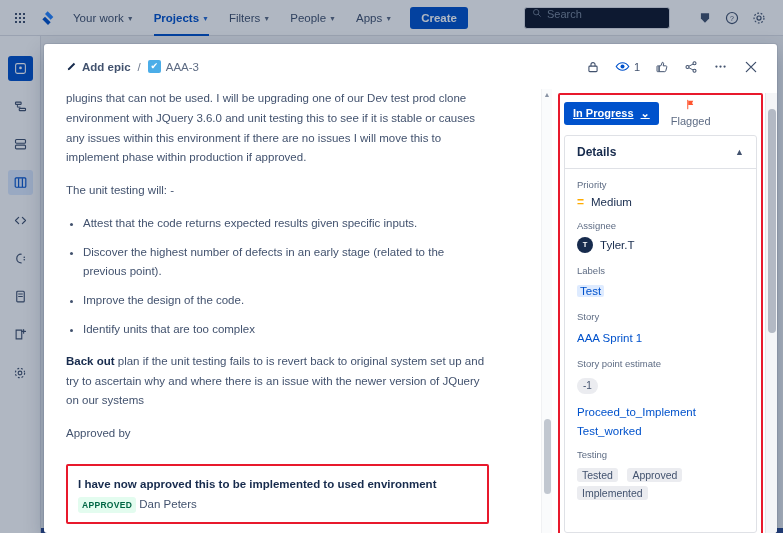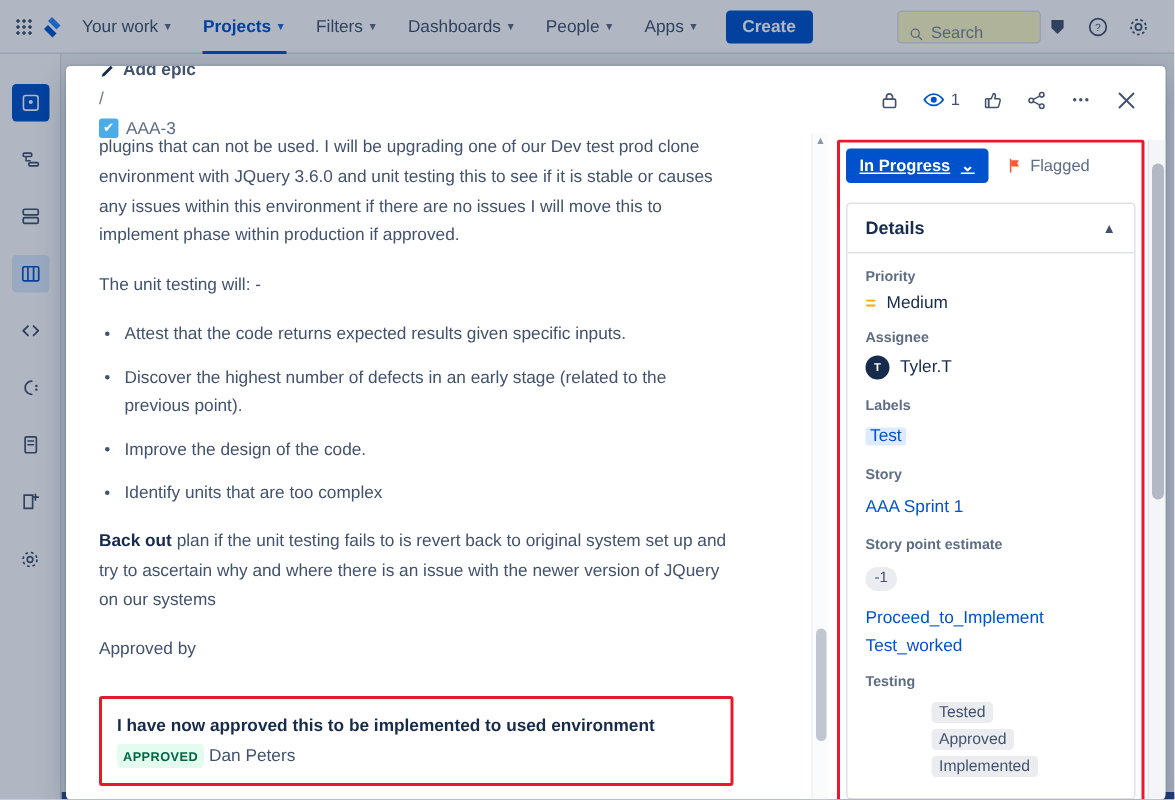--- a/index.html
+++ b/index.html
@@ -45,22 +45,22 @@
     height: 2px; background: #0052cc;
   }
   .caret { font-size: 7px; opacity: .85; position: relative; top: 1px; }
   .create-btn {
     background: #0052cc; color: #fff; font-size: 11.5px; font-weight: 600;
     border-radius: 3px; padding: 5px 11px; margin-left: 6px;
   }
   .search-box {
     margin-left: 52px; width: 146px; height: 22px;
     border: 1px solid #dfe1e6; border-radius: 3px;
-    display: flex; align-items: flex-end; gap: 5px; padding: 0 7px;
-    color: #7a869a; font-size: 11px; background: #fef9c3;
+    display: flex; align-items: flex-start; gap: 5px; padding: 0 7px;
+    color: #7a869a; font-size: 11px; background: #0f172a;
   }
   .nav-right { margin-left: auto; display: flex; align-items: center; gap: 13px; padding-right: 8px; }
   .nav-ic { color: #42526e; display: flex; align-items: center; }
 
   
   .rail {
     position: absolute; left: 0; top: 36px; bottom: 0; width: 41px;
     background: #fff; border-right: 1px solid #dfe1e6;
     display: flex; flex-direction: column; align-items: center;
     padding-top: 20px; gap: 13px; z-index: 4;
@@ -91,21 +91,21 @@
   .modal {
     position: absolute; left: 44px; top: 44px; width: 733px; height: 489px;
     background: #fff; border-radius: 3px;
     box-shadow: 0 0 0 1px rgba(9,30,66,.08), 0 8px 20px rgba(9,30,66,.25);
     z-index: 50; display: flex; flex-direction: column; overflow: hidden;
   }
   .modal-head {
     height: 45px; display: flex; align-items: center;
     padding: 0 18px 0 22px; flex: 0 0 auto;
   }
-  .breadcrumb { display: flex; align-items: flex-start; gap: 7px; font-size: 11.5px; flex-direction: column; }
+  .breadcrumb { display: flex; align-items: center; gap: 7px; font-size: 11.5px; }
   .bc-link { color: #42526e; display: flex; align-items: center; gap: 5px; font-weight: 600; }
   .bc-sep { color: #6b778c; }
   .bc-key { color: #5e6c84; display: flex; align-items: center; gap: 5px; }
   .task-ic {
     width: 13px; height: 13px; border-radius: 2px; background: #4bade8;
     display: flex; align-items: center; justify-content: center;
     color: #fff; font-size: 9px; line-height: 1;
   }
   .head-actions { margin-left: auto; display: flex; align-items: center; gap: 15px; color: #42526e; }
   .watch-grp { display: flex; align-items: center; gap: 4px; }
@@ -162,46 +162,46 @@
     position: absolute; left: 0; top: 0; right: 14px; bottom: -2px;
     border: 2.5px solid #e8192c; border-radius: 2px;
   }
   .right-inner { position: absolute; left: 6px; top: 6px; right: 20px; bottom: 0; }
 
   .status-row { display: flex; align-items: center; gap: 12px; margin-bottom: 11px; }
   .status-btn {
     background: #0052cc; color: #fff; font-size: 11px; font-weight: 700;
     border-radius: 3px; padding: 5px 9px; display: flex; align-items: center; gap: 7px; text-decoration: underline;
   }
-  .flagged { display: flex; align-items: center; gap: 5px; font-size: 11px; color: #5e6c84; }
+  .flagged { display: flex; align-items: center; gap: 5px; font-size: 11px; color: #5e6c84; flex-direction: column; }
 
   .details-card {
     border: 1px solid #dfe1e6; border-radius: 3px; background: #fff;
     position: absolute; left: 0; right: 0; top: 36px; bottom: 0;
     overflow: hidden;
   }
   .details-head {
     display: flex; align-items: center; height: 33px; padding: 0 12px;
     border-bottom: 1px solid #dfe1e6;
   }
   .details-title { font-size: 12px; font-weight: 600; color: #172b4d; }
   .chev { margin-left: auto; color: #42526e; font-size: 9px; }
   .details-fields { padding: 10px 12px 0 12px; }
   .field { margin-bottom: 12px; }
-  .f-label { font-size: 9.5px; color: #5e6c84; font-weight: 700; margin-bottom: 4px; line-height: 1.35; }
+  .f-label { font-size: 9.5px; color: #5e6c84; font-weight: 400; margin-bottom: 4px; line-height: 1.35; }
   .f-val { font-size: 11.5px; color: #172b4d; display: flex; align-items: center; gap: 7px; }
   .prio-ic { color: #ffab00; font-size: 12px; font-weight: 700; line-height: 1; }
   .avatar-t {
     width: 16px; height: 16px; border-radius: 50%; background: #172b4d;
     color: #fff; font-size: 7.5px; font-weight: 700;
     display: flex; align-items: center; justify-content: center;
   }
   .tag {
     display: inline-block; background: #ebecf0; color: #42526e;
-    font-size: 10.5px; padding: 1px 5px; border-radius: 3px; margin-right: 5px; margin-left: 44px;
+    font-size: 10.5px; padding: 1px 5px; border-radius: 3px; margin-right: 5px;
   }
   .link { color: #0052cc; font-size: 11.5px; }
   .link-chip { color: #0052cc; font-size: 11.5px; background: #deebff; padding: 0 3px; border-radius: 2px; }
   .pill {
     display: inline-flex; align-items: center; justify-content: center;
     background: #ebecf0; color: #42526e; font-size: 10px;
     min-width: 19px; height: 16px; border-radius: 9px; padding: 0 6px;
   }
   .chips { display: flex; flex-wrap: wrap; gap: 7px; flex-direction: column; }
 
@@ -236,24 +236,20 @@
       <div class="navitem">
         <span>Your work</span>
         <span class="caret">▼</span>
       </div>
       <div class="navitem active">
         <span>Projects</span>
         <span class="caret">▼</span>
       </div>
       <div class="navitem">
         <span>Filters</span>
-        <span class="caret">▼</span>
-      </div>
-      <div class="navitem">
-        <span>Dashboards</span>
         <span class="caret">▼</span>
       </div>
       <div class="navitem">
         <span>People</span>
         <span class="caret">▼</span>
       </div>
       <div class="navitem">
         <span>Apps</span>
         <span class="caret">▼</span>
       </div>

